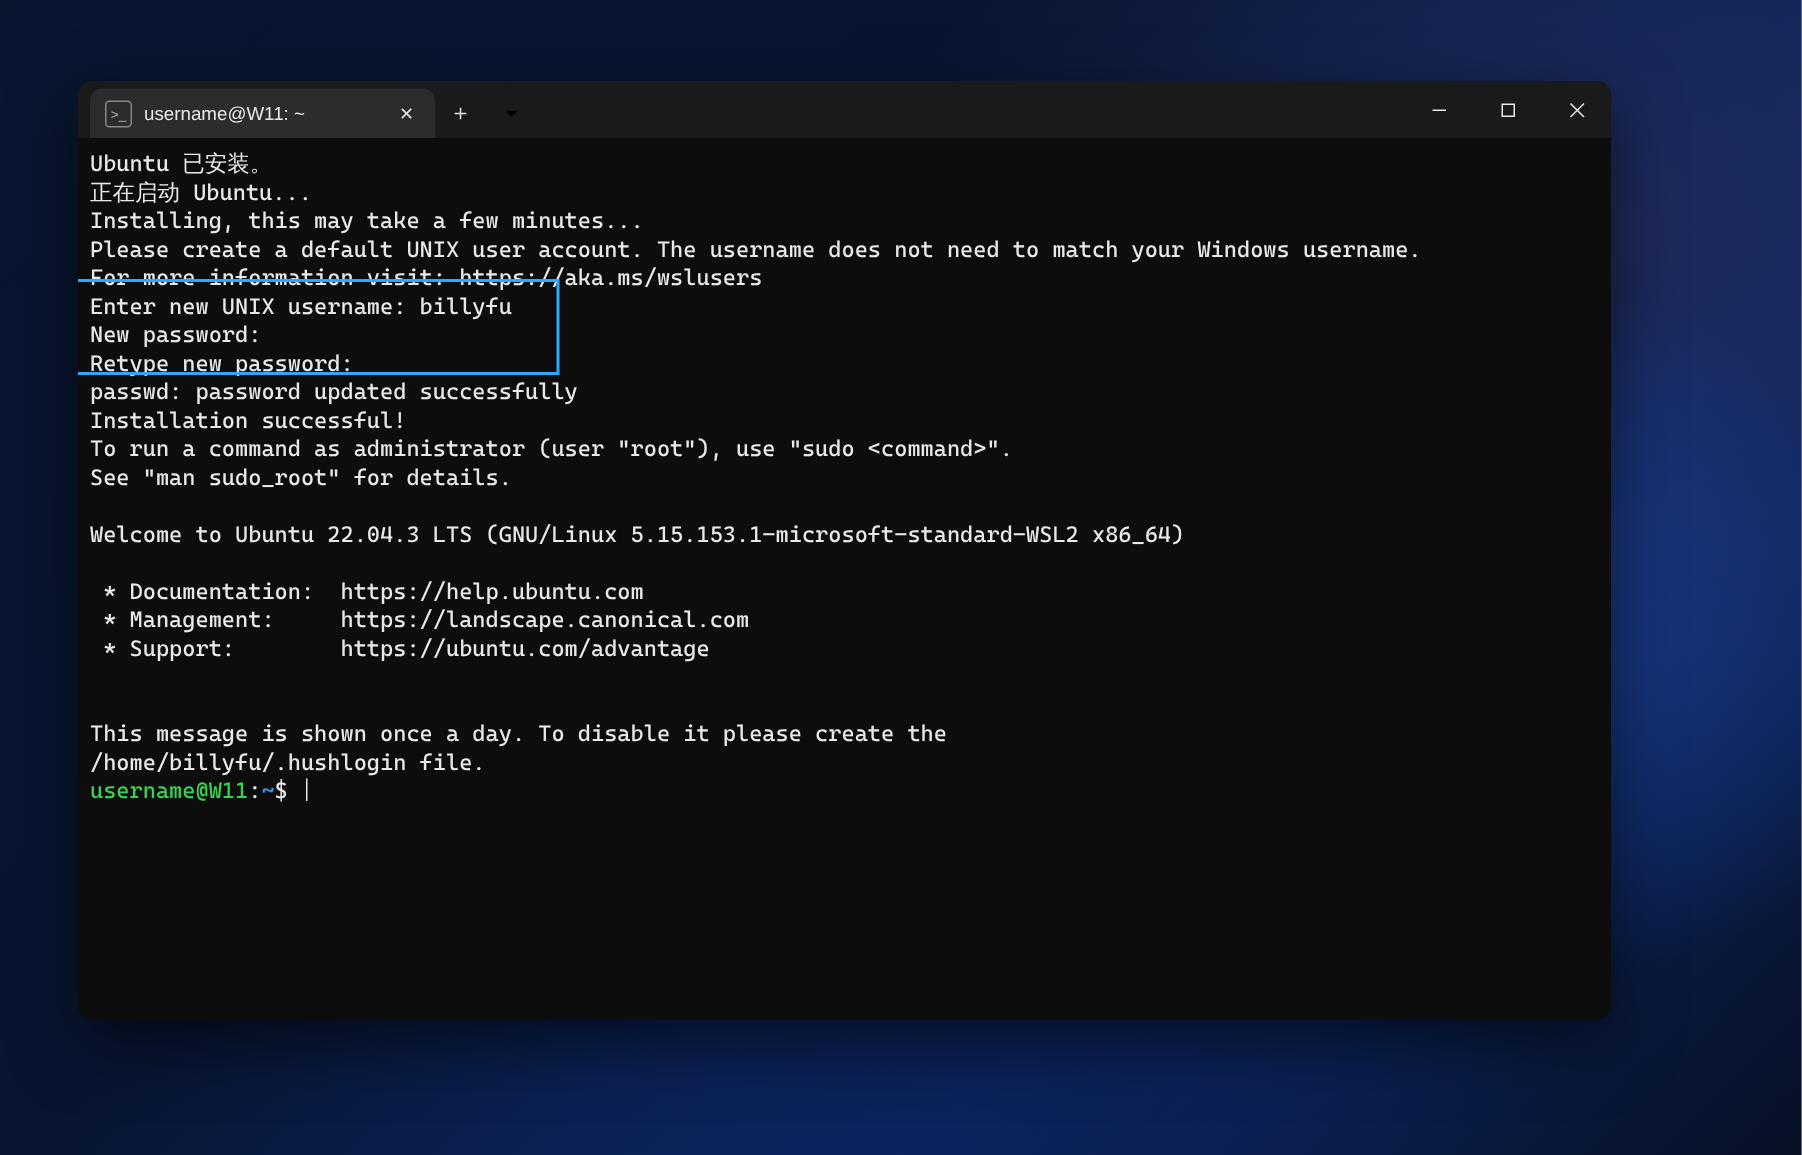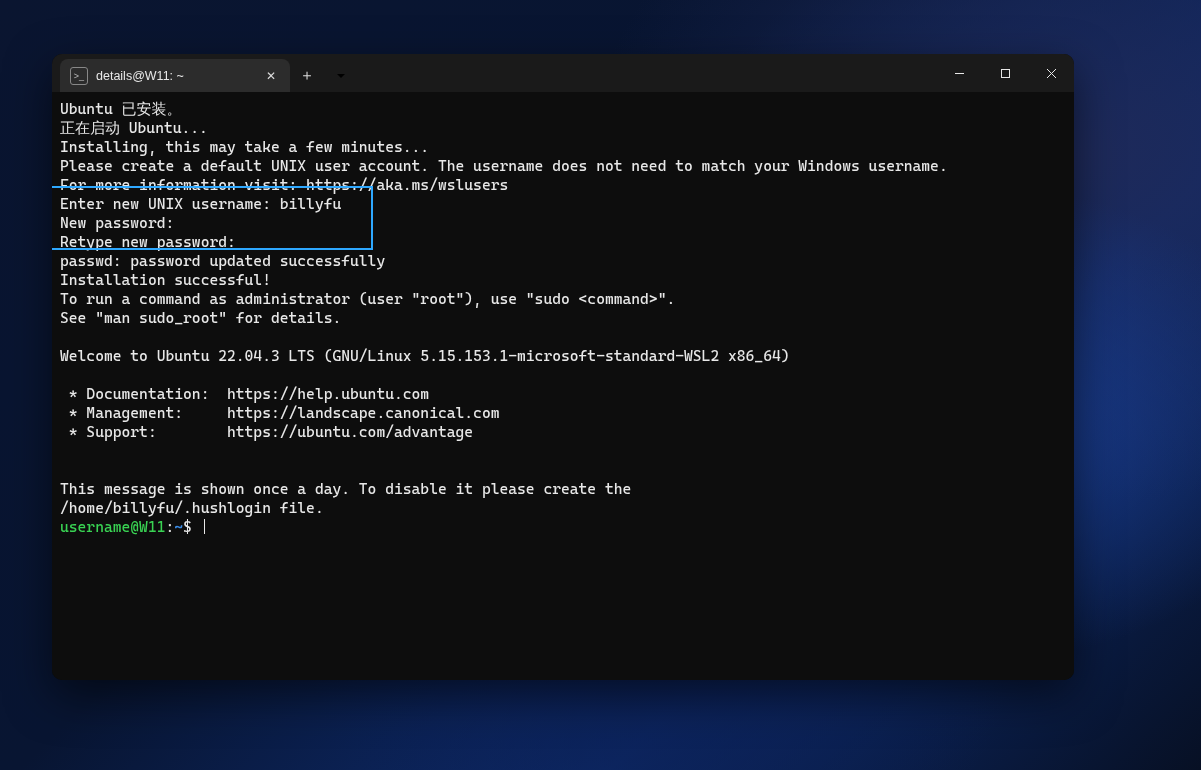--- a/index.html
+++ b/index.html
@@ -125,21 +125,21 @@
 </head>
 <body>
 
 <div class="desktop">
 
   <div class="window">
 
     <div class="titlebar">
       <div class="tab">
         <span class="tab-icon">&gt;_</span>
-        <span class="tab-title">details@W11: ~</span>
+        <span class="tab-title">username@W11: ~</span>
         <span class="tab-close">✕</span>
       </div>
       <div class="newtab">＋</div>
       <div class="tabs-dropdown">
         <svg width="10" height="10" viewBox="0 0 10 10">
             <path d="M1 3 L5 7 L9 3"></path>
           </svg>
       </div>
       <div class="titlebar-spacer"></div>
       <div class="win-controls">

